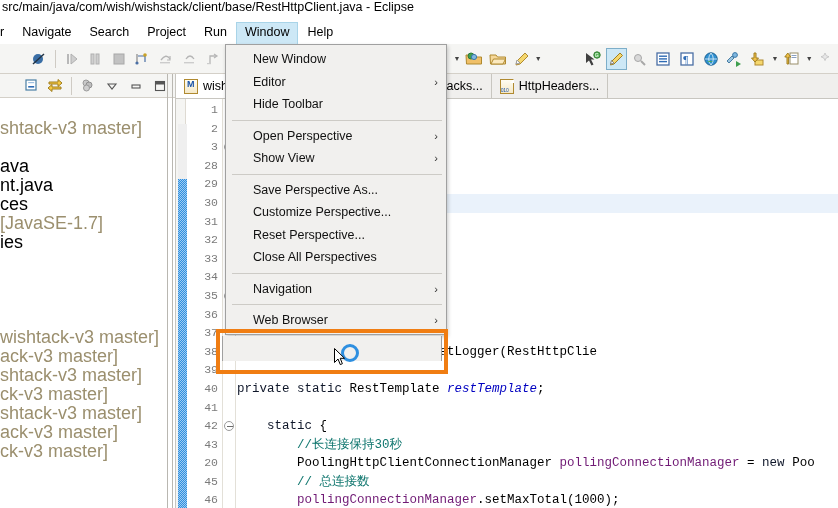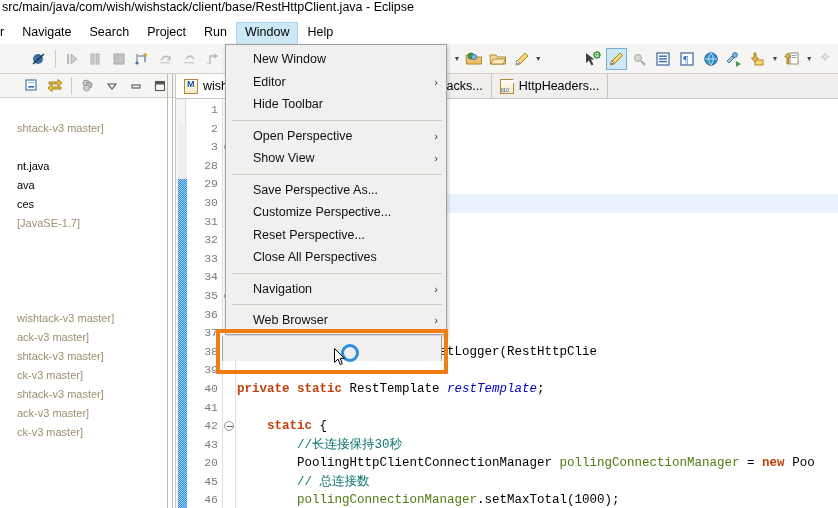--- a/index.html
+++ b/index.html
@@ -79,23 +79,23 @@
   .lp-toolbar {
     position: absolute; left: 0; top: 0; width: 176px; height: 24px;
     background: #f5f5f3;
     border-bottom: 1px solid #d4d0c8;
     display: flex; align-items: center; justify-content: flex-end;
     padding-right: 4px;
   }
   .lp-tree { position: absolute; left: 0; top: 24px; width: 176px; bottom: 0; padding-top: 2px; }
   .lp-row {
     height: 19px; line-height: 19px;
-    font-size: 11px;
+    font-size: 18px;
     white-space: nowrap;
-    padding-left: 17px;
+    padding-left: 0px;
     overflow: hidden;
   }
   .lp-row.dim { color: #9b8f6e; }
   .lp-row.spacer { color: transparent; }
 
   
   .split1 { position: absolute; left: 167px; top: 74px; width: 1px; height: 434px; background: #b9b7b1; }
   .split2 { position: absolute; left: 172px; top: 74px; width: 1px; height: 434px; background: #b9b7b1; }
 
   
@@ -198,24 +198,24 @@
     content: ""; position: absolute; left: 2px; top: 4px;
     width: 6px; height: 1px; background: #6a6a6a;
   }
   .fmark.plus::before {
     content: ""; position: absolute; left: 4px; top: 2px;
     width: 1px; height: 5px; background: #6a6a6a;
   }
   .hlrow { background: #eaf2fb; }
 
   
-  .kw  { color: #c2410c; font-weight: bold; }
+  .kw  { color: #0f172a; font-weight: normal; }
   .cmt { color: #0f766e; }
   .sfld{ color: #0000c0; font-style: italic; }
-  .bro { color: #4d7c0f; }
+  .bro { color: #701a75; }
   .plain { color: #000; }
 
   
   .occbox {
     display: inline-block; width: 9px; height: 12px;
     border: 1px solid #9a9a9a; background: #fff;
     vertical-align: -2px;
   }
 
   
@@ -491,24 +491,25 @@
         <svg width="14" height="14" viewBox="0 0 14 14">
             <rect x="2.5" y="2.5" width="9" height="9" fill="none" stroke="#555" stroke-width="1.1"></rect>
             <rect x="2.5" y="2.5" width="9" height="3" fill="#555"></rect>
           </svg>
       </span>
     </div>
     <div class="lp-tree" id="lp-tree">
         <div class="lp-row spacer">&nbsp;</div>
         <div class="lp-row dim">shtack-v3 master]</div>
         <div class="lp-row spacer">&nbsp;</div>
+        <div class="lp-row">ava</div>
         <div class="lp-row">nt.java</div>
-        <div class="lp-row">ava</div>
         <div class="lp-row">ces</div>
         <div class="lp-row dim">[JavaSE-1.7]</div>
+        <div class="lp-row">ies</div>
         <div class="lp-row spacer">&nbsp;</div>
         <div class="lp-row spacer">&nbsp;</div>
         <div class="lp-row spacer">&nbsp;</div>
         <div class="lp-row spacer">&nbsp;</div>
         <div class="lp-row dim">wishtack-v3 master]</div>
         <div class="lp-row dim">ack-v3 master]</div>
         <div class="lp-row dim">shtack-v3 master]</div>
         <div class="lp-row dim">ck-v3 master]</div>
         <div class="lp-row dim">shtack-v3 master]</div>
         <div class="lp-row dim">ack-v3 master]</div>

